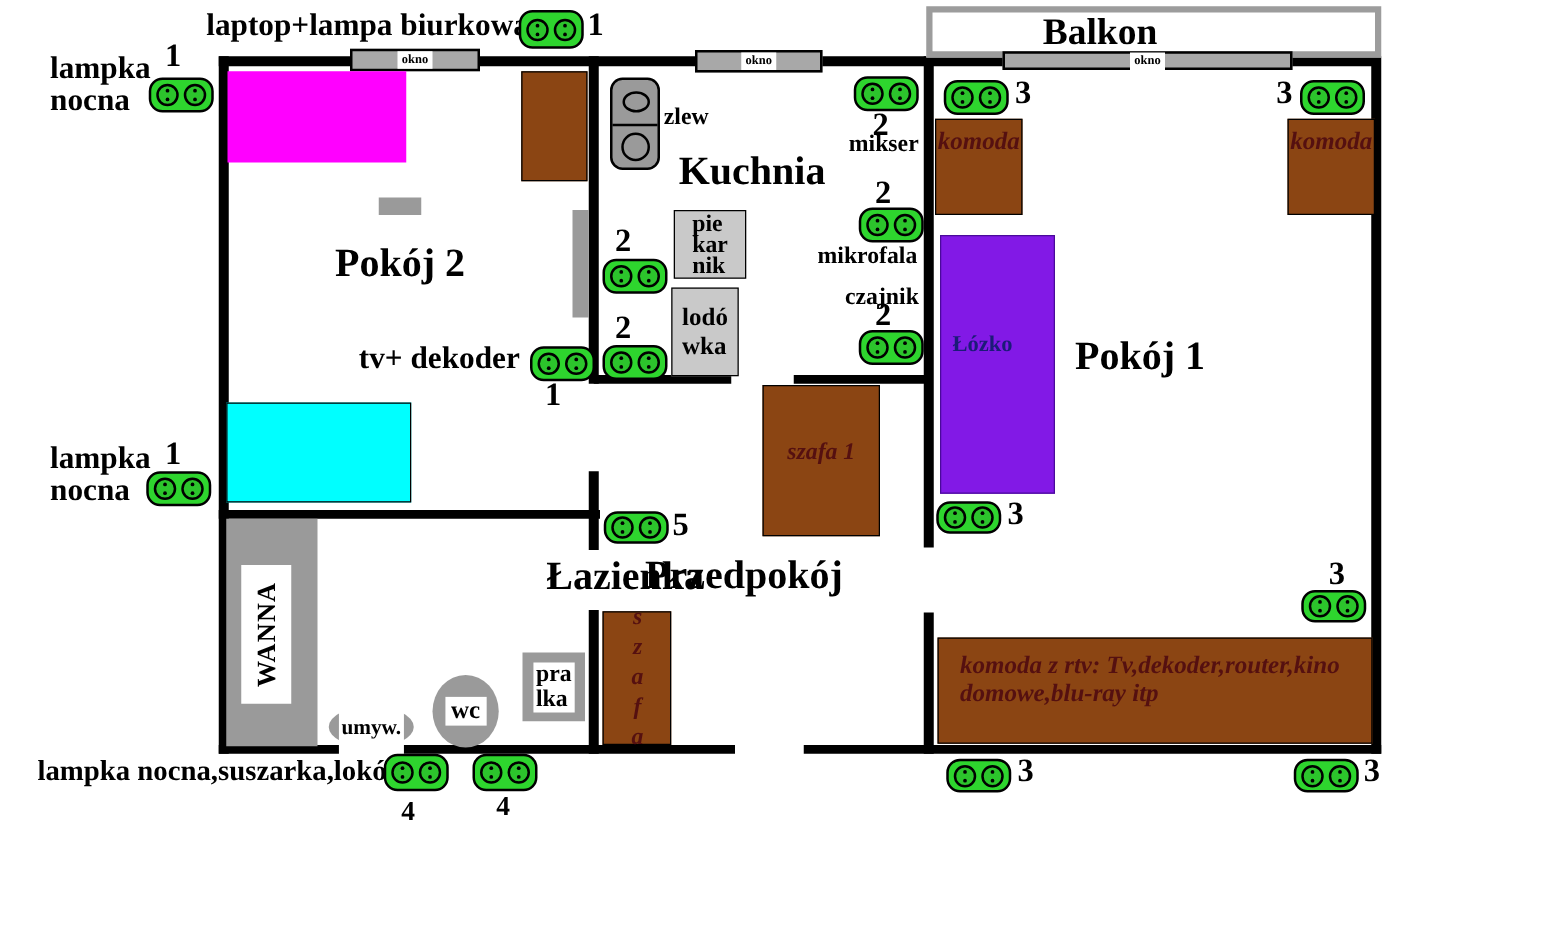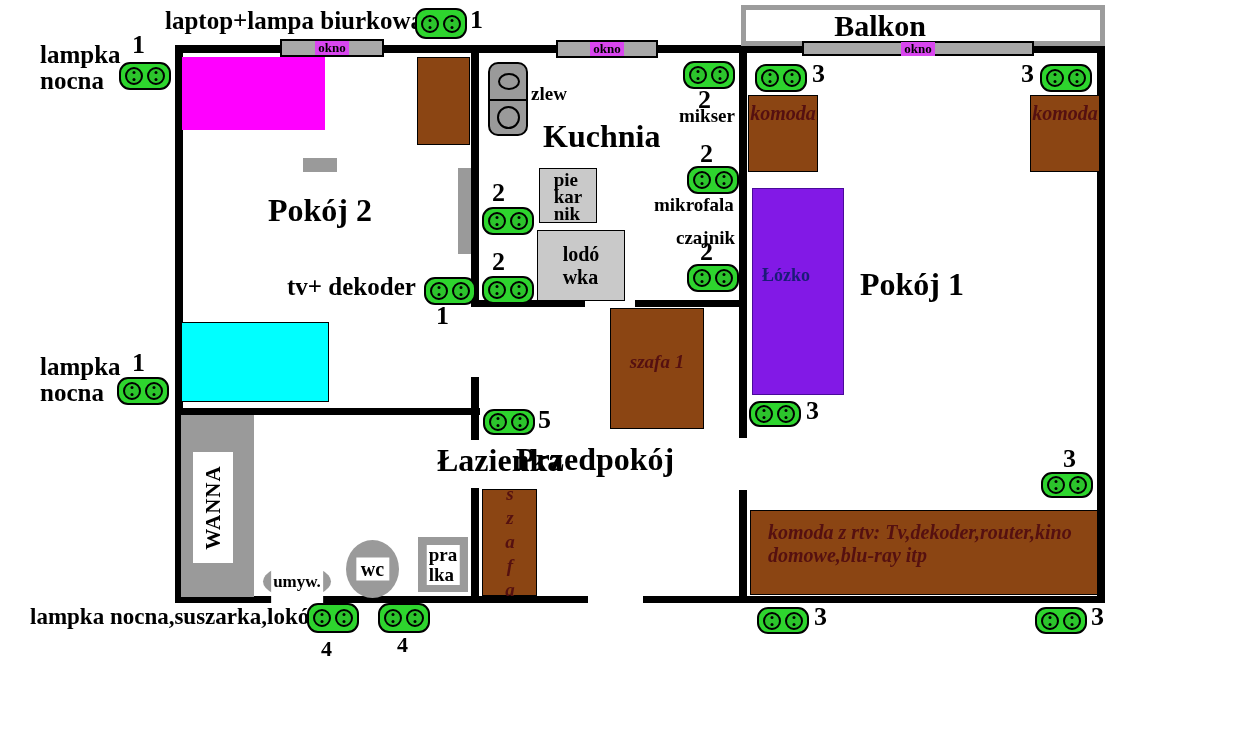--- a/index.html
+++ b/index.html
@@ -4,21 +4,21 @@
 <style>
   * { box-sizing: border-box; margin: 0; padding: 0; }
   html,body { width:1236px; height:754px; background:#fff; }
   body { font-family:"Liberation Serif","DejaVu Serif",serif; font-weight:bold; color:#000; }
   .plan { position:relative; width:1236px; height:754px; background:#fff; overflow:hidden; }
 
   .wall { position:absolute; background:var(--wall,#000); }
 
   .window { position:absolute; background:var(--window-gray,#a8a8a8); border:2px solid #000;
             display:flex; align-items:center; justify-content:center; }
-  .okno-label { background:#d946ef; padding:0 3px; font-size:13px; line-height:14px; }
+  .okno-label { background:#ffffff; padding:0 3px; font-size:10px; line-height:14px; }
 
   .balkon { position:absolute; left:741px; top:5px; width:364px; height:41px;
             border:5px solid var(--balkon-border,#9c9c9c); background:#fff; }
   .balkon-title { position:absolute; left:0; right:0; top:1px; text-align:center;
                   padding-right:86px; font-size:30px; line-height:30px; }
 
   .furn { position:absolute; }
   .brown { background:var(--furniture-brown,#8b4513); border:1px solid #000; }
   .gray  { background:var(--fixture-gray,#9a9a9a); }
   .appliance { background:var(--appliance-gray,#c9c9c9); border:1px solid #000; }
@@ -106,21 +106,21 @@
     <span class="zlew-oval"></span>
     <span class="zlew-div"></span>
     <span class="zlew-circ"></span>
   </div>
   <span class="txt" style="left:531px;top:84px">zlew</span>
   <div class="furn appliance" style="left:539px;top:168px;width:58px;height:55px">
     <span class="center-label" style="font-size:19px;line-height:17px">pie
 kar
 nik</span>
   </div>
-  <div class="furn appliance" style="left:537px;top:230px;width:88px;height:71px">
+  <div class="furn appliance" style="left:537px;top:230px;width:54px;height:71px">
     <span class="center-label" style="font-size:20px;line-height:23px">lodó
 wka</span>
   </div>
   <span class="txt" style="left:679px;top:106px">mikser</span>
   <span class="txt" style="left:654px;top:195px">mikrofala</span>
   <span class="txt" style="left:676px;top:228px">czajnik</span>
 
   <div class="furn brown" style="left:748px;top:95px;width:70px;height:77px">
     <span class="darkred" style="position:absolute;left:0;right:0;top:6px;text-align:center;font-size:20px">komoda</span>
   </div>
@@ -145,21 +145,21 @@
     <div class="wanna-inner">
       <span class="wanna-text">WANNA</span>
     </div>
   </div>
   <div class="furn gray" style="left:263px;top:565px;width:68px;height:33px;border-radius:50%">
     <span class="center-label whitebox" style="font-size:17px;padding:16px 2px">umyw.</span>
   </div>
   <div class="furn gray" style="left:346px;top:540px;width:53px;height:58px;border-radius:50%">
     <span class="center-label whitebox" style="font-size:20px;padding:0 5px">wc</span>
   </div>
-  <div class="furn gray" style="left:418px;top:537px;width:50px;height:55px">
+  <div class="furn gray" style="left:418px;top:522px;width:50px;height:55px">
     <span class="center-label whitebox" style="font-size:19px;line-height:20px;padding:0 2px">pra
 lka</span>
   </div>
 
   <span class="txt" style="left:165px;top:8px;font-size:25px">laptop+lampa biurkowa</span>
   <span class="txt" style="left:40px;top:42px;font-size:25px;line-height:26px">lampka
 nocna</span>
   <span class="txt" style="left:40px;top:354px;font-size:25px;line-height:26px">lampka
 nocna</span>
   <span class="txt" style="left:287px;top:274px;font-size:25px">tv+ dekoder</span>

